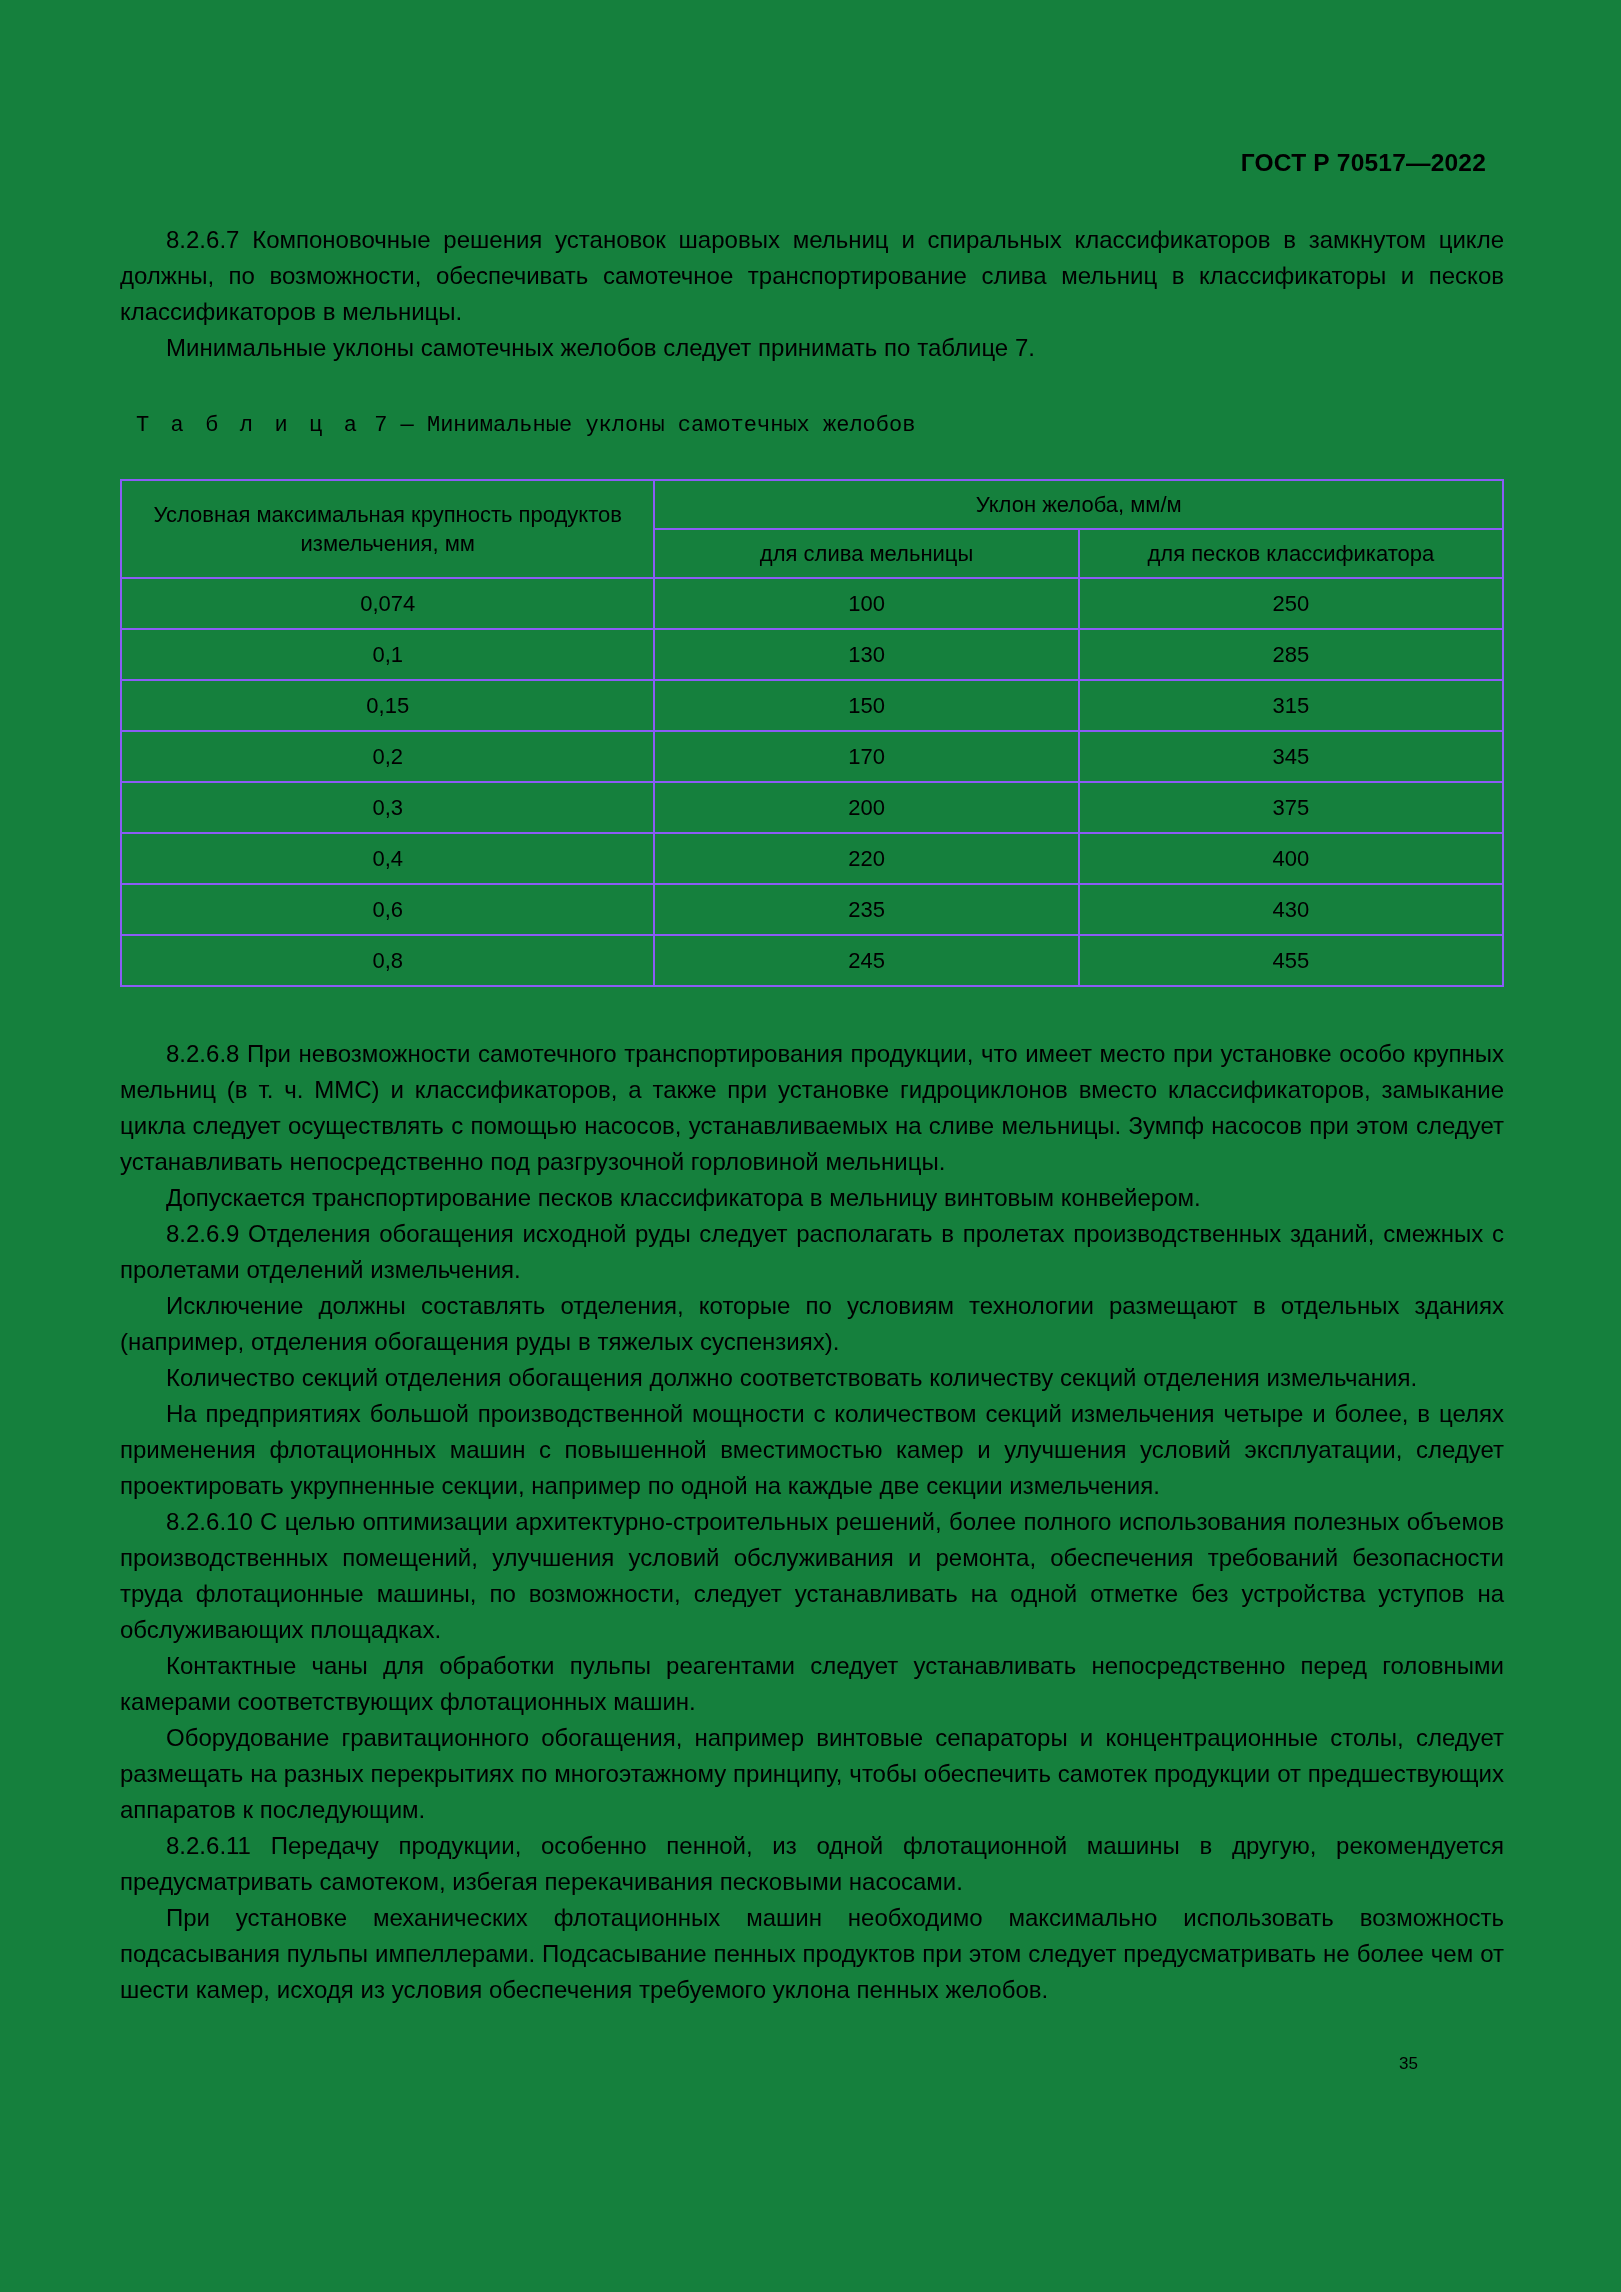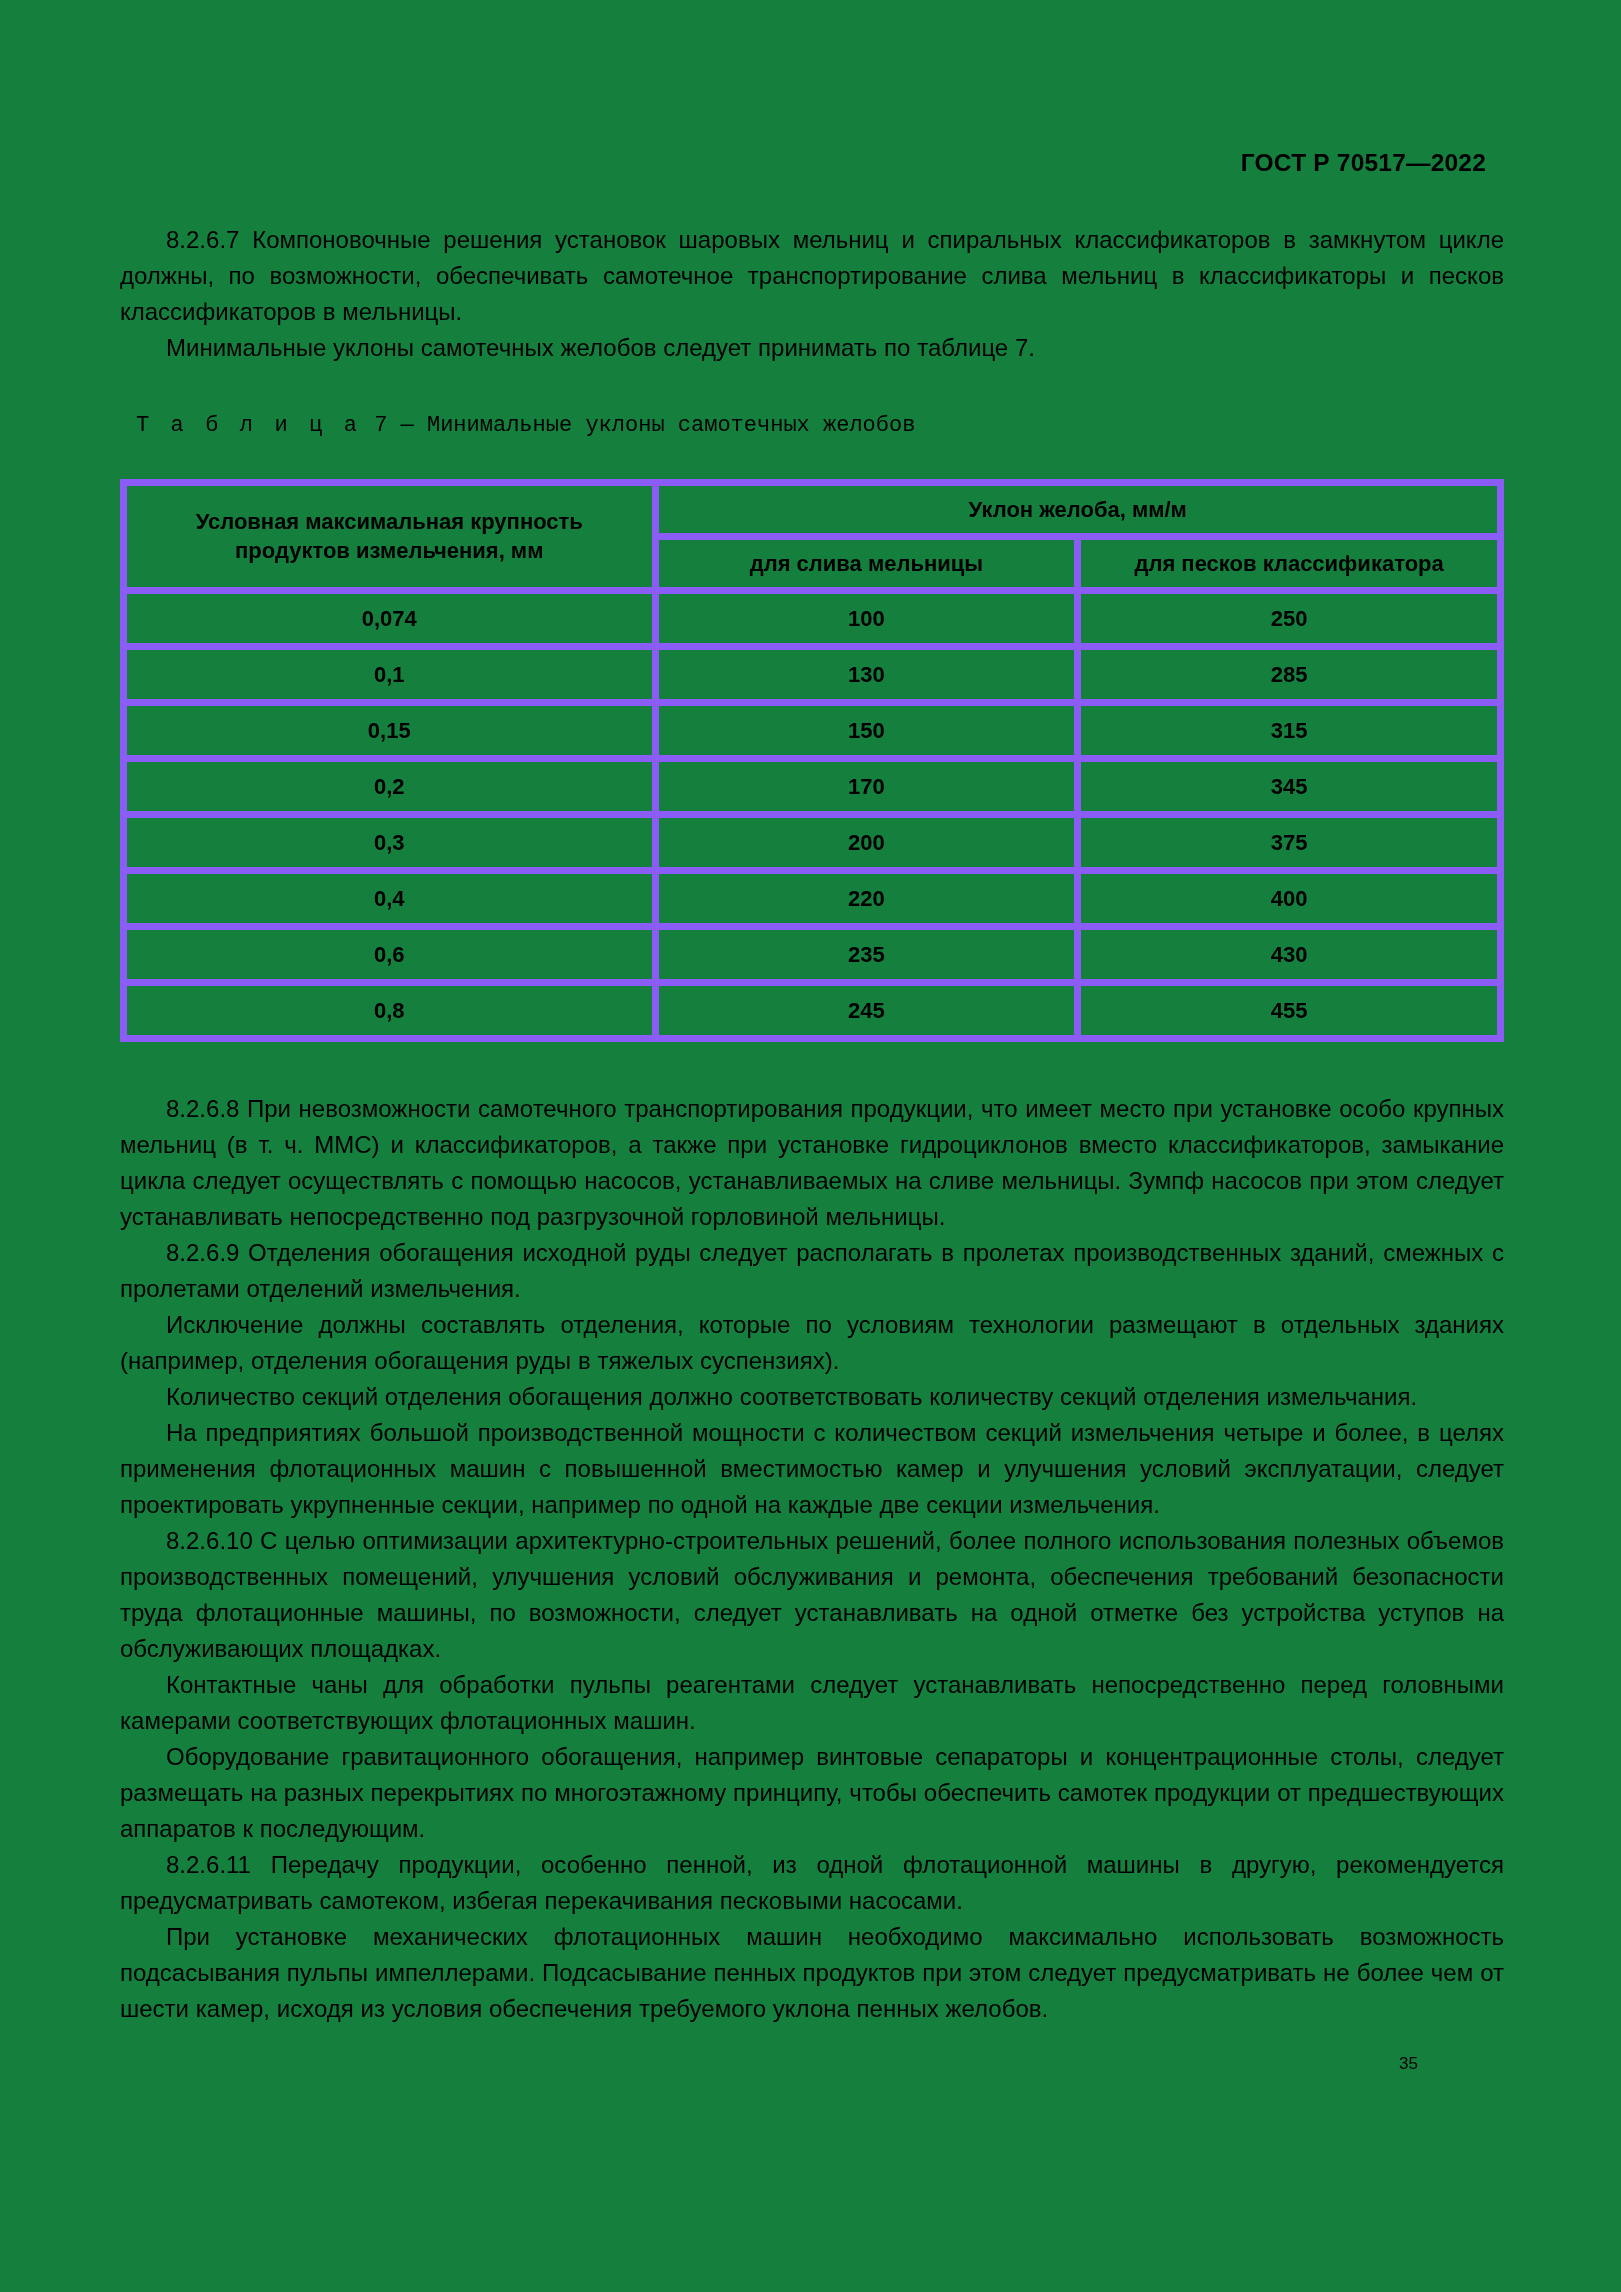--- a/index.html
+++ b/index.html
@@ -64,23 +64,23 @@
   }
 
   
   table.gost {
     border-collapse: collapse;
     width: 1384px;
     table-layout: fixed;
     font-size: 22px;
   }
   table.gost td, table.gost th {
-    border: 7px solid #8b5cf6;
+    border: 2px solid #8b5cf6;
     padding: 0;
-    font-weight: bold;
+    font-weight: normal;
     text-align: center;
     vertical-align: middle;
     line-height: 29px;
   }
   table.gost th.col-head-left {
     height: 80px;
     padding: 5.9px 9.8px;
   }
   table.gost th.col-head-span {
     height: 39px;
@@ -183,20 +183,21 @@
           <td class="cell">0,8</td>
           <td class="cell">245</td>
           <td class="cell">455</td>
         </tr>
       </tbody>
     </table>
 
     <div class="after-table"></div>
 
     <p class="para">8.2.6.8 При невозможности самотечного транспортирования продукции, что имеет место при установке особо крупных мельниц (в т. ч. ММС) и классификаторов, а также при установке гидроциклонов вместо классификаторов, замыкание цикла следует осуществлять с помощью насосов, устанавливаемых на сливе мельницы. Зумпф насосов при этом следует устанавливать непосредственно под разгрузочной горловиной мельницы.</p>
+    <p class="para">Допускается транспортирование песков классификатора в мельницу винтовым конвейером.</p>
     <p class="para">8.2.6.9 Отделения обогащения исходной руды следует располагать в пролетах производственных зданий, смежных с пролетами отделений измельчения.</p>
     <p class="para">Исключение должны составлять отделения, которые по условиям технологии размещают в отдельных зданиях (например, отделения обогащения руды в тяжелых суспензиях).</p>
     <p class="para">Количество секций отделения обогащения должно соответствовать количеству секций отделения измельчания.</p>
     <p class="para">На предприятиях большой производственной мощности с количеством секций измельчения четыре и более, в целях применения флотационных машин с повышенной вместимостью камер и улучшения условий эксплуатации, следует проектировать укрупненные секции, например по одной на каждые две секции измельчения.</p>
     <p class="para">8.2.6.10 С целью оптимизации архитектурно-строительных решений, более полного использования полезных объемов производственных помещений, улучшения условий обслуживания и ремонта, обеспечения требований безопасности труда флотационные машины, по возможности, следует устанавливать на одной отметке без устройства уступов на обслуживающих площадках.</p>
     <p class="para">Контактные чаны для обработки пульпы реагентами следует устанавливать непосредственно перед головными камерами соответствующих флотационных машин.</p>
     <p class="para">Оборудование гравитационного обогащения, например винтовые сепараторы и концентрационные столы, следует размещать на разных перекрытиях по многоэтажному принципу, чтобы обеспечить самотек продукции от предшествующих аппаратов к последующим.</p>
     <p class="para">8.2.6.11 Передачу продукции, особенно пенной, из одной флотационной машины в другую, рекомендуется предусматривать самотеком, избегая перекачивания песковыми насосами.</p>
     <p class="para">При установке механических флотационных машин необходимо максимально использовать возможность подсасывания пульпы импеллерами. Подсасывание пенных продуктов при этом следует предусматривать не более чем от шести камер, исходя из условия обеспечения требуемого уклона пенных желобов.</p>
 

